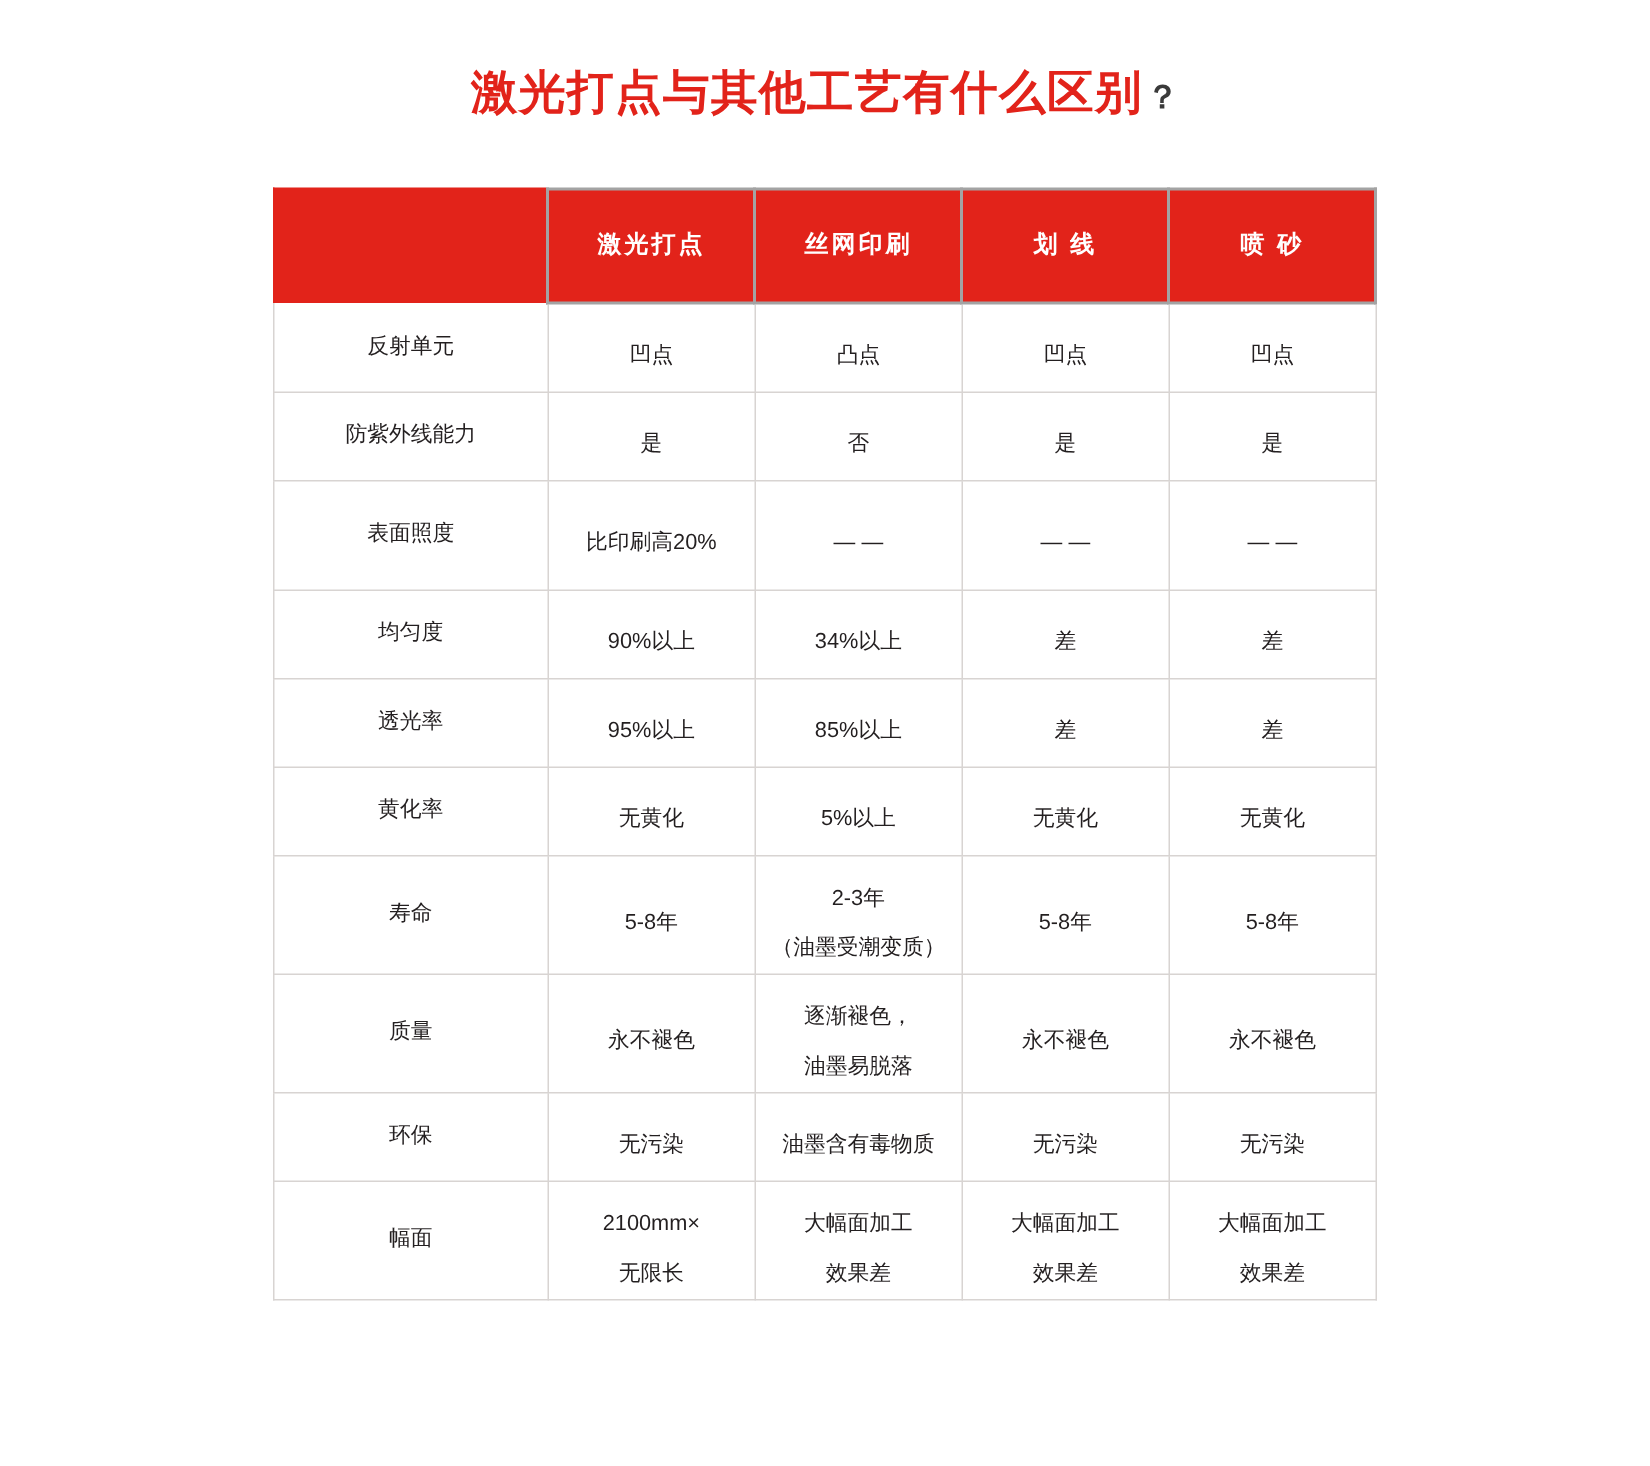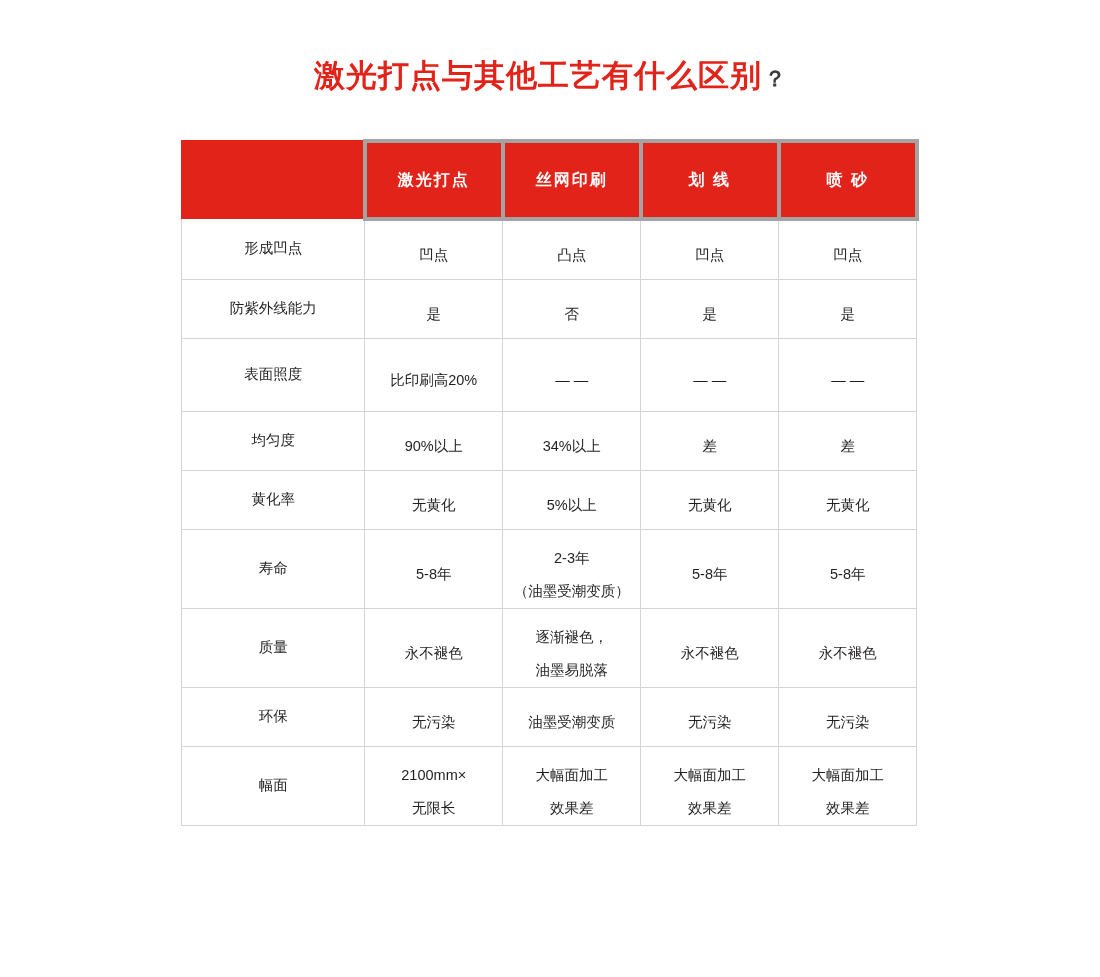--- a/index.html
+++ b/index.html
@@ -16,21 +16,21 @@
     overflow: hidden;
   }
   .page {
     width: 1100px;
     height: 977px;
     box-sizing: border-box;
     padding: 0;
   }
   .title-wrap {
     text-align: center;
-    padding-top: 36px;
+    padding-top: 22px;
     padding-bottom: 24px;
   }
   .title {
     display: inline-block;
     font-size: 31px;
     font-weight: bold;
     color: #e2231a;
     letter-spacing: 1px;
     line-height: 1.2;
   }
@@ -57,21 +57,21 @@
     color: #231f20;
     padding: 6px 4px;
   }
   table.cmp thead th {
     background: #e2231a;
     color: #ffffff;
     font-weight: bold;
     font-size: 16px;
     letter-spacing: 2px;
     height: 62px;
-    border: 4px solid #a3a3a3;
+    border: 2px solid #a3a3a3;
   }
   table.cmp thead th.blank {
     background: #e2231a;
     border: 1px solid #e2231a;
   }
   col.c0 { width: 183px; }
   col.c1 { width: 138px; }
   col.c2 { width: 138px; }
   col.c3 { width: 138px; }
   col.c4 { width: 138px; }
@@ -104,21 +104,21 @@
       <tr>
         <th class="blank"></th>
         <th>激光打点</th>
         <th>丝网印刷</th>
         <th>划 线</th>
         <th>喷 砂</th>
       </tr>
     </thead>
     <tbody>
         <tr class="h-sm">
-          <td class="rowhdr">形成凹点</td>
+          <td class="rowhdr">反射单元</td>
           <td>
             <span class="cell-line">凹点</span>
           </td>
           <td>
             <span class="cell-line">凸点</span>
           </td>
           <td>
             <span class="cell-line">凹点</span>
           </td>
           <td>
@@ -155,20 +155,35 @@
             <span class="cell-line">— —</span>
           </td>
         </tr>
         <tr class="h-sm">
           <td class="rowhdr">均匀度</td>
           <td>
             <span class="cell-line">90%以上</span>
           </td>
           <td>
             <span class="cell-line">34%以上</span>
+          </td>
+          <td>
+            <span class="cell-line">差</span>
+          </td>
+          <td>
+            <span class="cell-line">差</span>
+          </td>
+        </tr>
+        <tr class="h-sm">
+          <td class="rowhdr">透光率</td>
+          <td>
+            <span class="cell-line">95%以上</span>
+          </td>
+          <td>
+            <span class="cell-line">85%以上</span>
           </td>
           <td>
             <span class="cell-line">差</span>
           </td>
           <td>
             <span class="cell-line">差</span>
           </td>
         </tr>
         <tr class="h-sm">
           <td class="rowhdr">黄化率</td>
@@ -216,21 +231,21 @@
           <td>
             <span class="cell-line">永不褪色</span>
           </td>
         </tr>
         <tr class="h-sm">
           <td class="rowhdr">环保</td>
           <td>
             <span class="cell-line">无污染</span>
           </td>
           <td>
-            <span class="cell-line">油墨受潮变质</span>
+            <span class="cell-line">油墨含有毒物质</span>
           </td>
           <td>
             <span class="cell-line">无污染</span>
           </td>
           <td>
             <span class="cell-line">无污染</span>
           </td>
         </tr>
         <tr class="h-md">
           <td class="rowhdr">幅面</td>

